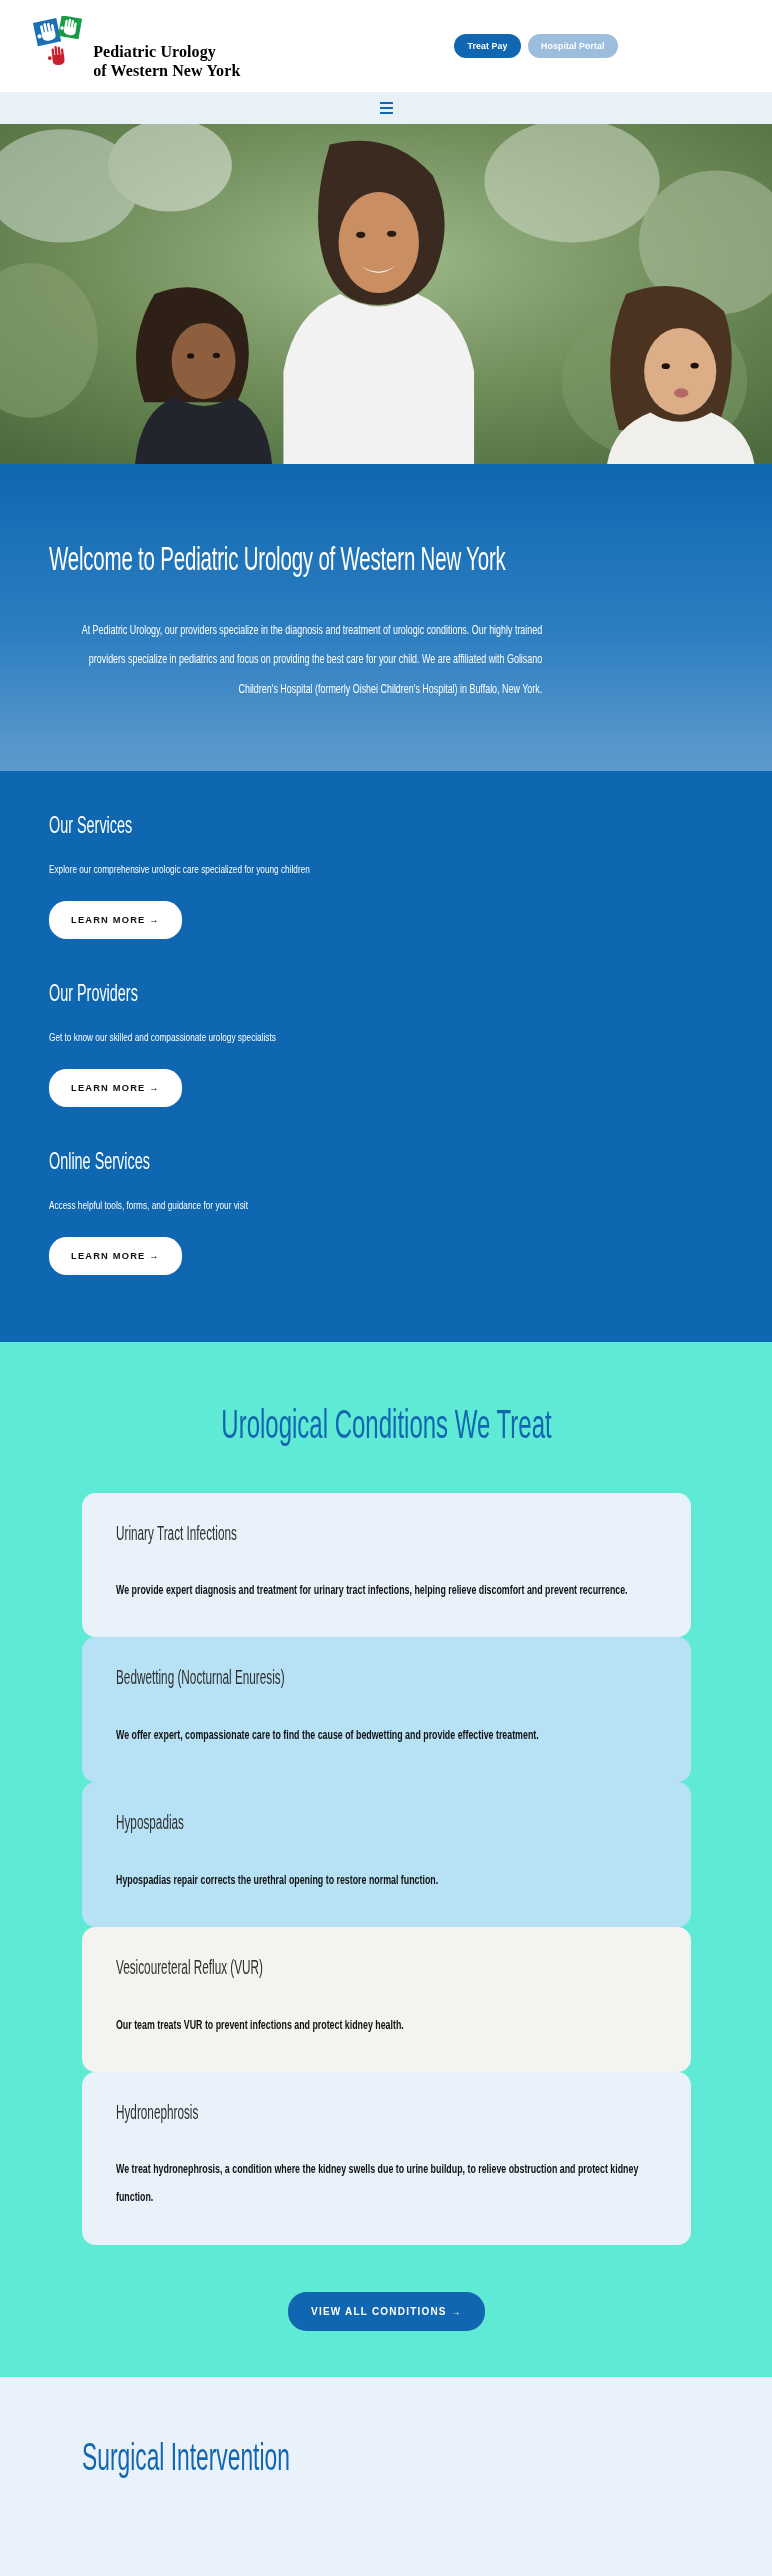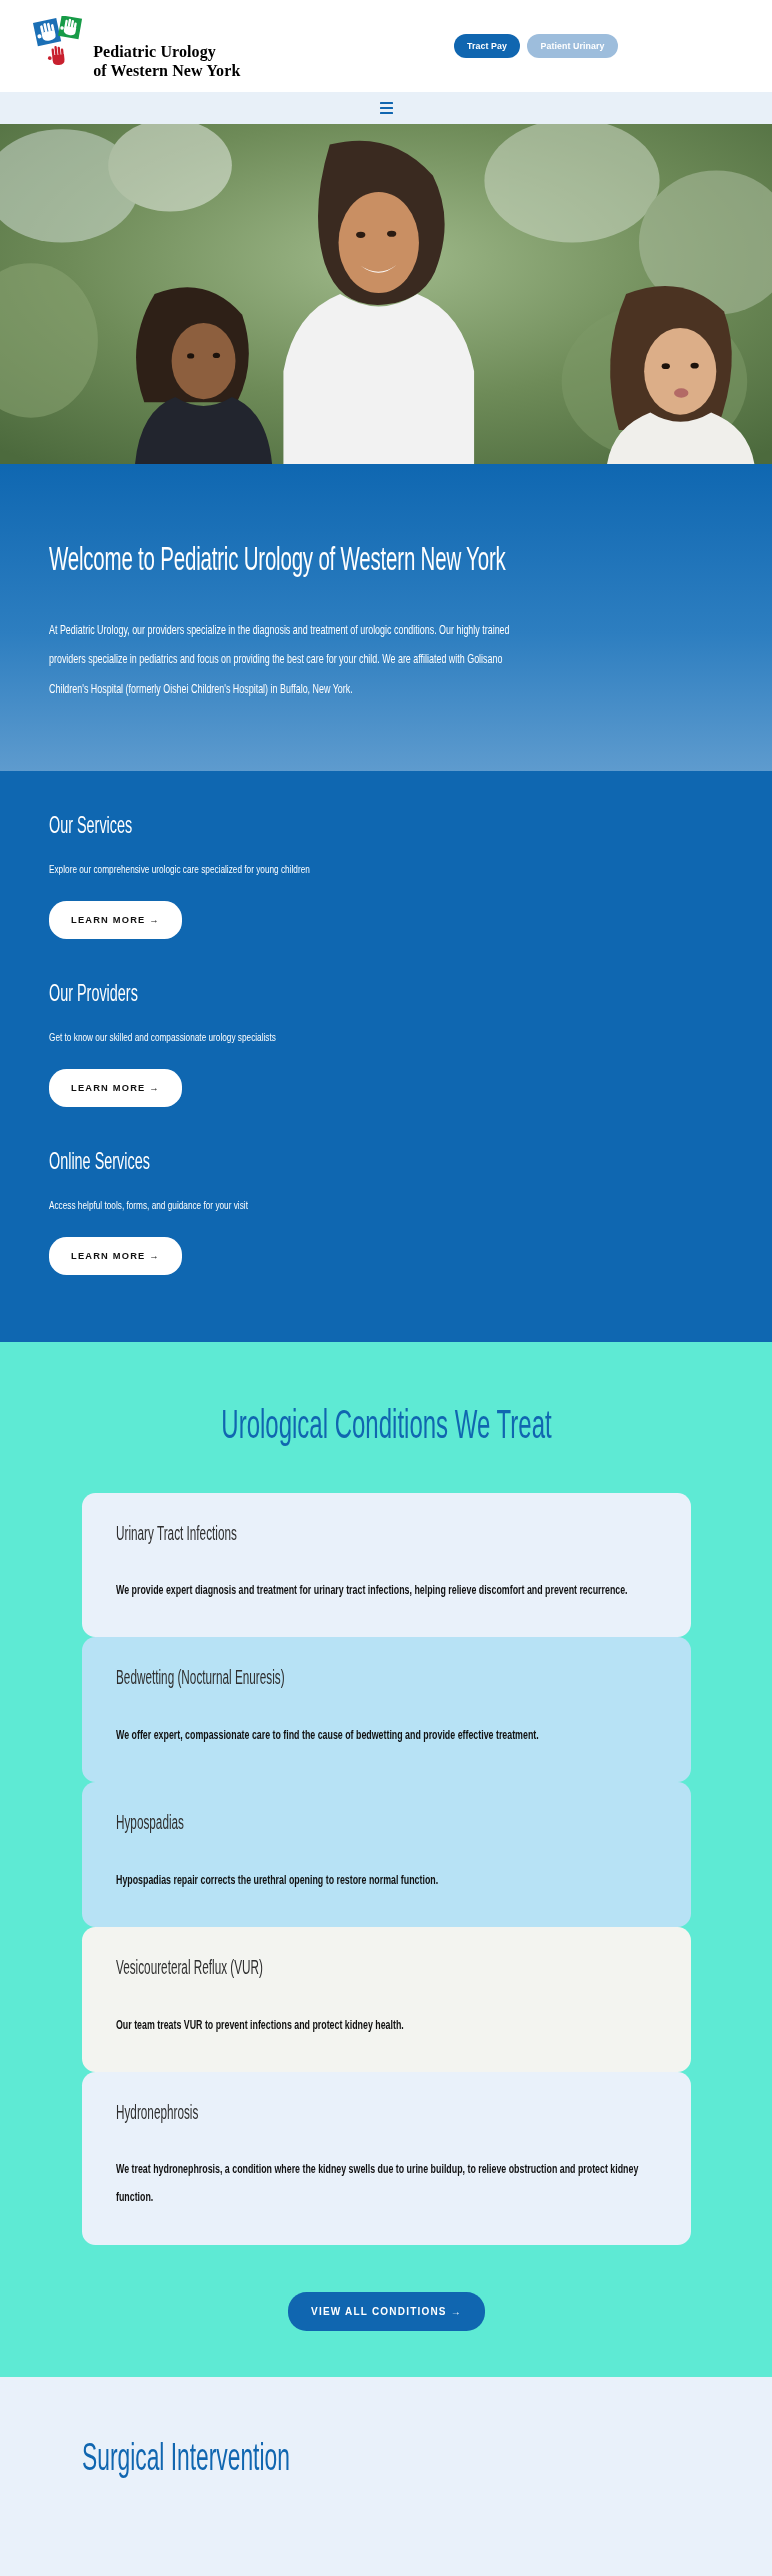--- a/index.html
+++ b/index.html
@@ -61,20 +61,21 @@
     position:relative; overflow:hidden;
     background:#6f8a5a;
   }
   .hero-img .bgart { position:absolute; inset:0; }
 
   
   .welcome {
     background:linear-gradient(180deg,#0F67B1 0%,#2D7EC0 55%,#5E9BCE 100%);
     padding:78px 49px 66px 49px;
     color:#ffffff;
+    text-align:right;
   }
   .welcome h1 {
     font-family:"Liberation Sans", sans-serif;
     font-weight:400;
     font-size:33px;
     line-height:1.05;
     letter-spacing:-0.3px;
     transform:scaleX(.62);
     transform-origin:left center;
     white-space:nowrap;
@@ -201,22 +202,22 @@
             <circle cx="35" cy="80" r="3.6"></circle>
           </g>
         </svg>
       </span>
       <span class="brand-words">
         <div class="brand-line1">Pediatric Urology</div>
         <div class="brand-line2">of Western New York</div>
       </span>
     </div>
     <div class="header-actions">
-      <button class="pill pill-primary">Tract Pay</button>
-      <button class="pill pill-secondary">Patient Urinary</button>
+      <button class="pill pill-primary">Treat Pay</button>
+      <button class="pill pill-secondary">Hospital Portal</button>
     </div>
   </div>
 
   <div class="navbar">
     <div class="hamburger">
       <i></i>
         <i></i>
         <i></i>
     </div>
   </div>

